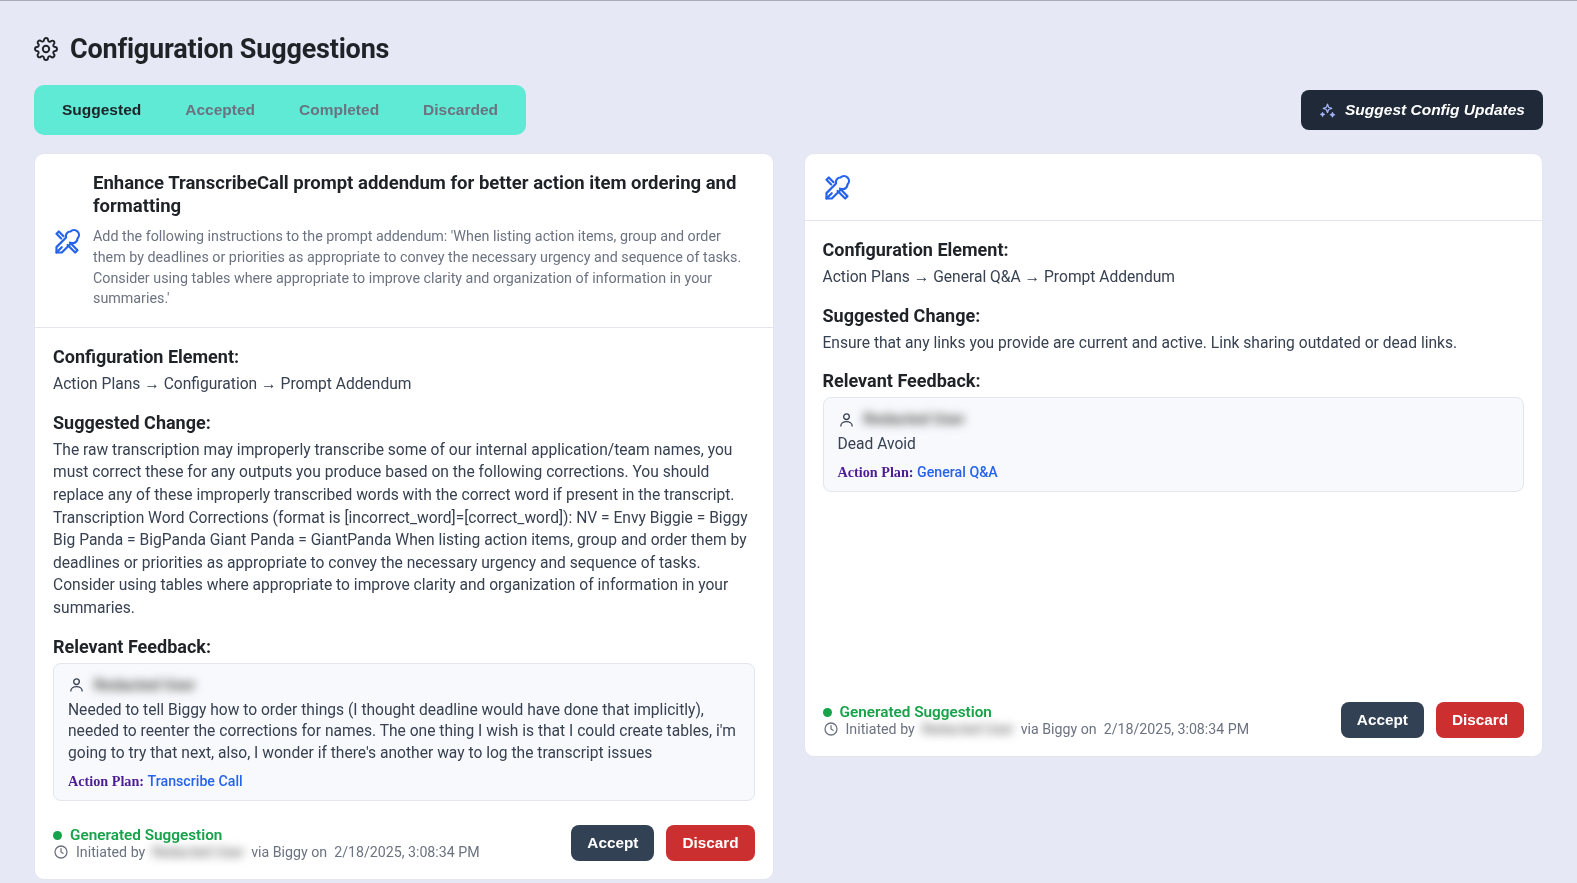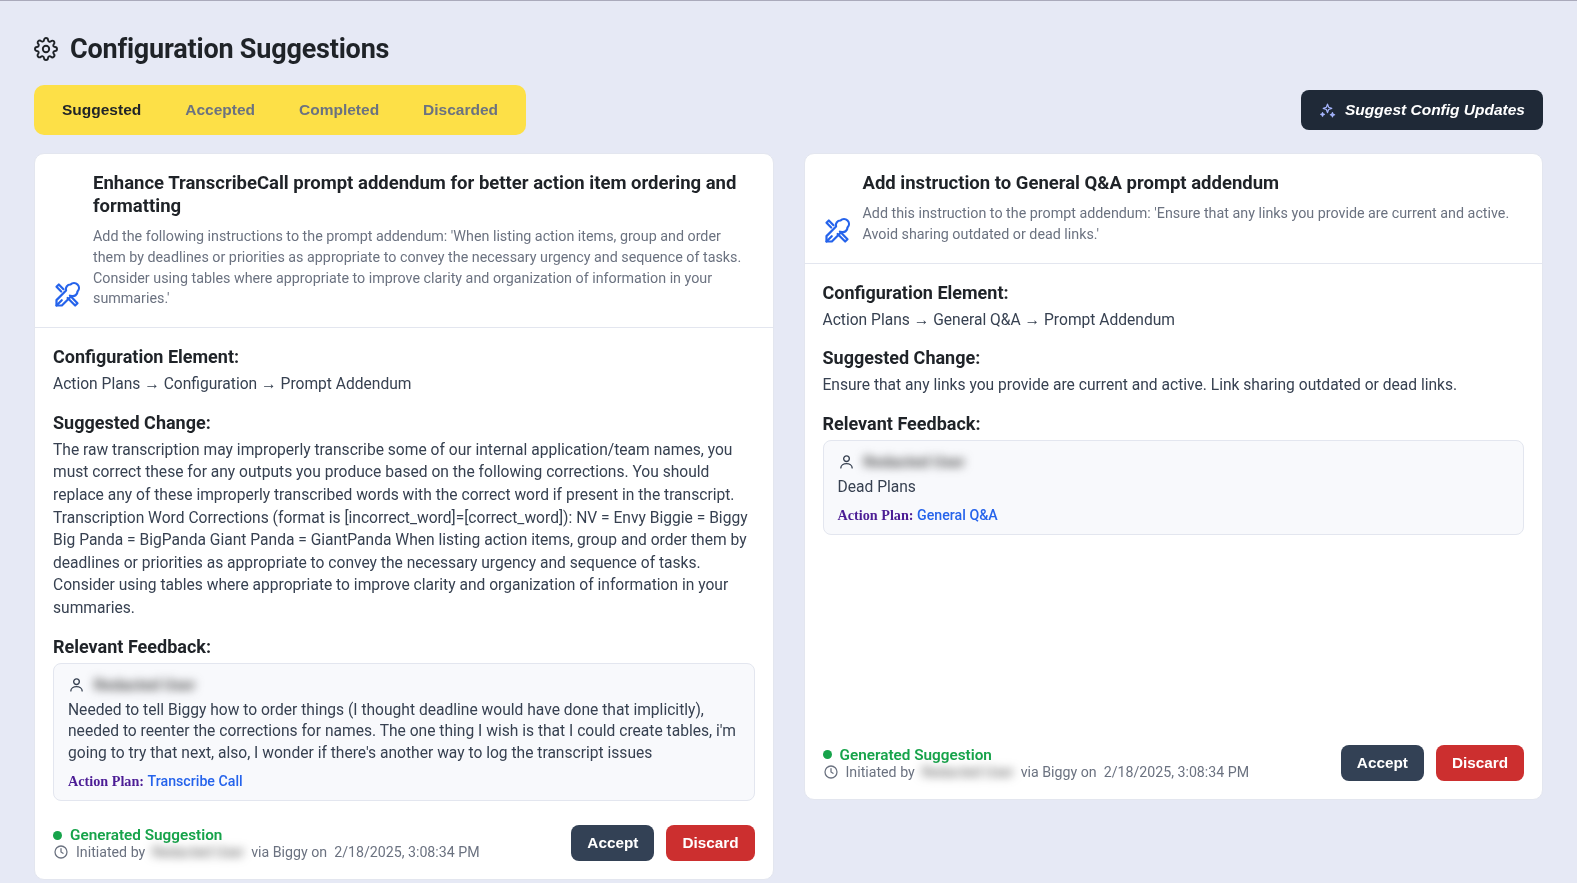--- a/index.html
+++ b/index.html
@@ -11,21 +11,21 @@
     min-height: 883px;
     padding-top: 2px;
     border-top: 1px solid #aab;
   }
   .container { padding: 30px 34px 0 34px; }
   .page-header { display: flex; align-items: center; gap: 12px; margin-bottom: 20px; }
   .page-header h1 { font-size: 27px; font-weight: 700; color: #1f2328; letter-spacing: -0.2px; }
   .tabs-row { display: flex; align-items: center; justify-content: space-between; margin-bottom: 18px; }
   .tabs {
     display: inline-flex;
-    background: #fde047;
+    background: #5eead4;
     border-radius: 10px;
     padding: 6px;
     gap: 0;
   }
   .tab {
     padding: 10px 22px;
     border-radius: 8px;
     font-size: 15.5px;
     font-weight: 600;
     color: #6b7280;
@@ -58,21 +58,21 @@
     flex: 1;
     min-width: 0;
     display: flex;
     flex-direction: column;
   }
   .card-header {
     padding: 18px 18px 18px 18px;
     border-bottom: 1px solid #e3e6ef;
     display: flex;
     gap: 12px;
-    align-items: flex-end;
+    align-items: center;
   }
   .card-header .icon { flex: 0 0 28px; margin-top: 2px; }
   .card-title { font-size: 18.5px; font-weight: 700; line-height: 1.25; color: #1f2328; margin-bottom: 8px; }
   .card-sub {
     font-size: 14.3px;
     line-height: 1.45;
     color: #6b7280;
   }
   .card-body { padding: 18px 18px 4px 18px; }
   .section-label {
@@ -257,24 +257,20 @@
     <div class="card">
       <div class="card-header">
         <span class="icon">
           <svg class="tools-icon" viewBox="0 0 24 24" fill="none" stroke="currentColor" stroke-width="1.9" stroke-linecap="round" stroke-linejoin="round">
             <path d="M3 21l4.5-4.5"></path>
             <path d="M14.5 12.5L21 19l-2 2-6.5-6.5"></path>
             <path d="M9 7L5 3 3 5l4 4"></path>
             <path d="M15 3a4 4 0 0 0-3.8 5.2L3 16.4V21h4.6l8.2-8.2A4 4 0 0 0 21 9a4 4 0 0 0-6-6z"></path>
           </svg>
         </span>
-        <div>
-          <div class="card-title">Add instruction to General Q&amp;A prompt addendum</div>
-          <div class="card-sub">Add this instruction to the prompt addendum: 'Ensure that any links you provide are current and active. Avoid sharing outdated or dead links.'</div>
-        </div>
       </div>
 
       <div class="card-body">
         <div class="section-label">Configuration Element:</div>
         <div class="section-text">Action Plans → General Q&amp;A → Prompt Addendum</div>
 
         <div class="section-label">Suggested Change:</div>
         <div class="section-text">Ensure that any links you provide are current and active. Link sharing outdated or dead links.</div>
 
         <div class="section-label">Relevant Feedback:</div>
@@ -282,21 +278,21 @@
         <div class="feedback-box">
           <div class="fb-header">
             <span>
               <svg class="user-icon" viewBox="0 0 24 24" fill="none" stroke="currentColor" stroke-width="1.9" stroke-linecap="round" stroke-linejoin="round">
                 <circle cx="12" cy="8" r="4"></circle>
                 <path d="M4 21c0-4 4-6 8-6s8 2 8 6"></path>
               </svg>
             </span>
             <span class="fb-name">Redacted User</span>
           </div>
-          <div class="fb-body">Dead Plans</div>
+          <div class="fb-body">Dead Avoid</div>
           <div class="fb-meta">
             <span class="lbl">Action Plan:</span>
             <span class="val">General Q&amp;A</span>
           </div>
         </div>
       </div>
 
       <div class="card-footer" style="margin-top:auto; padding-top:200px;">
         <div class="status-block">
           <div class="status-line">

